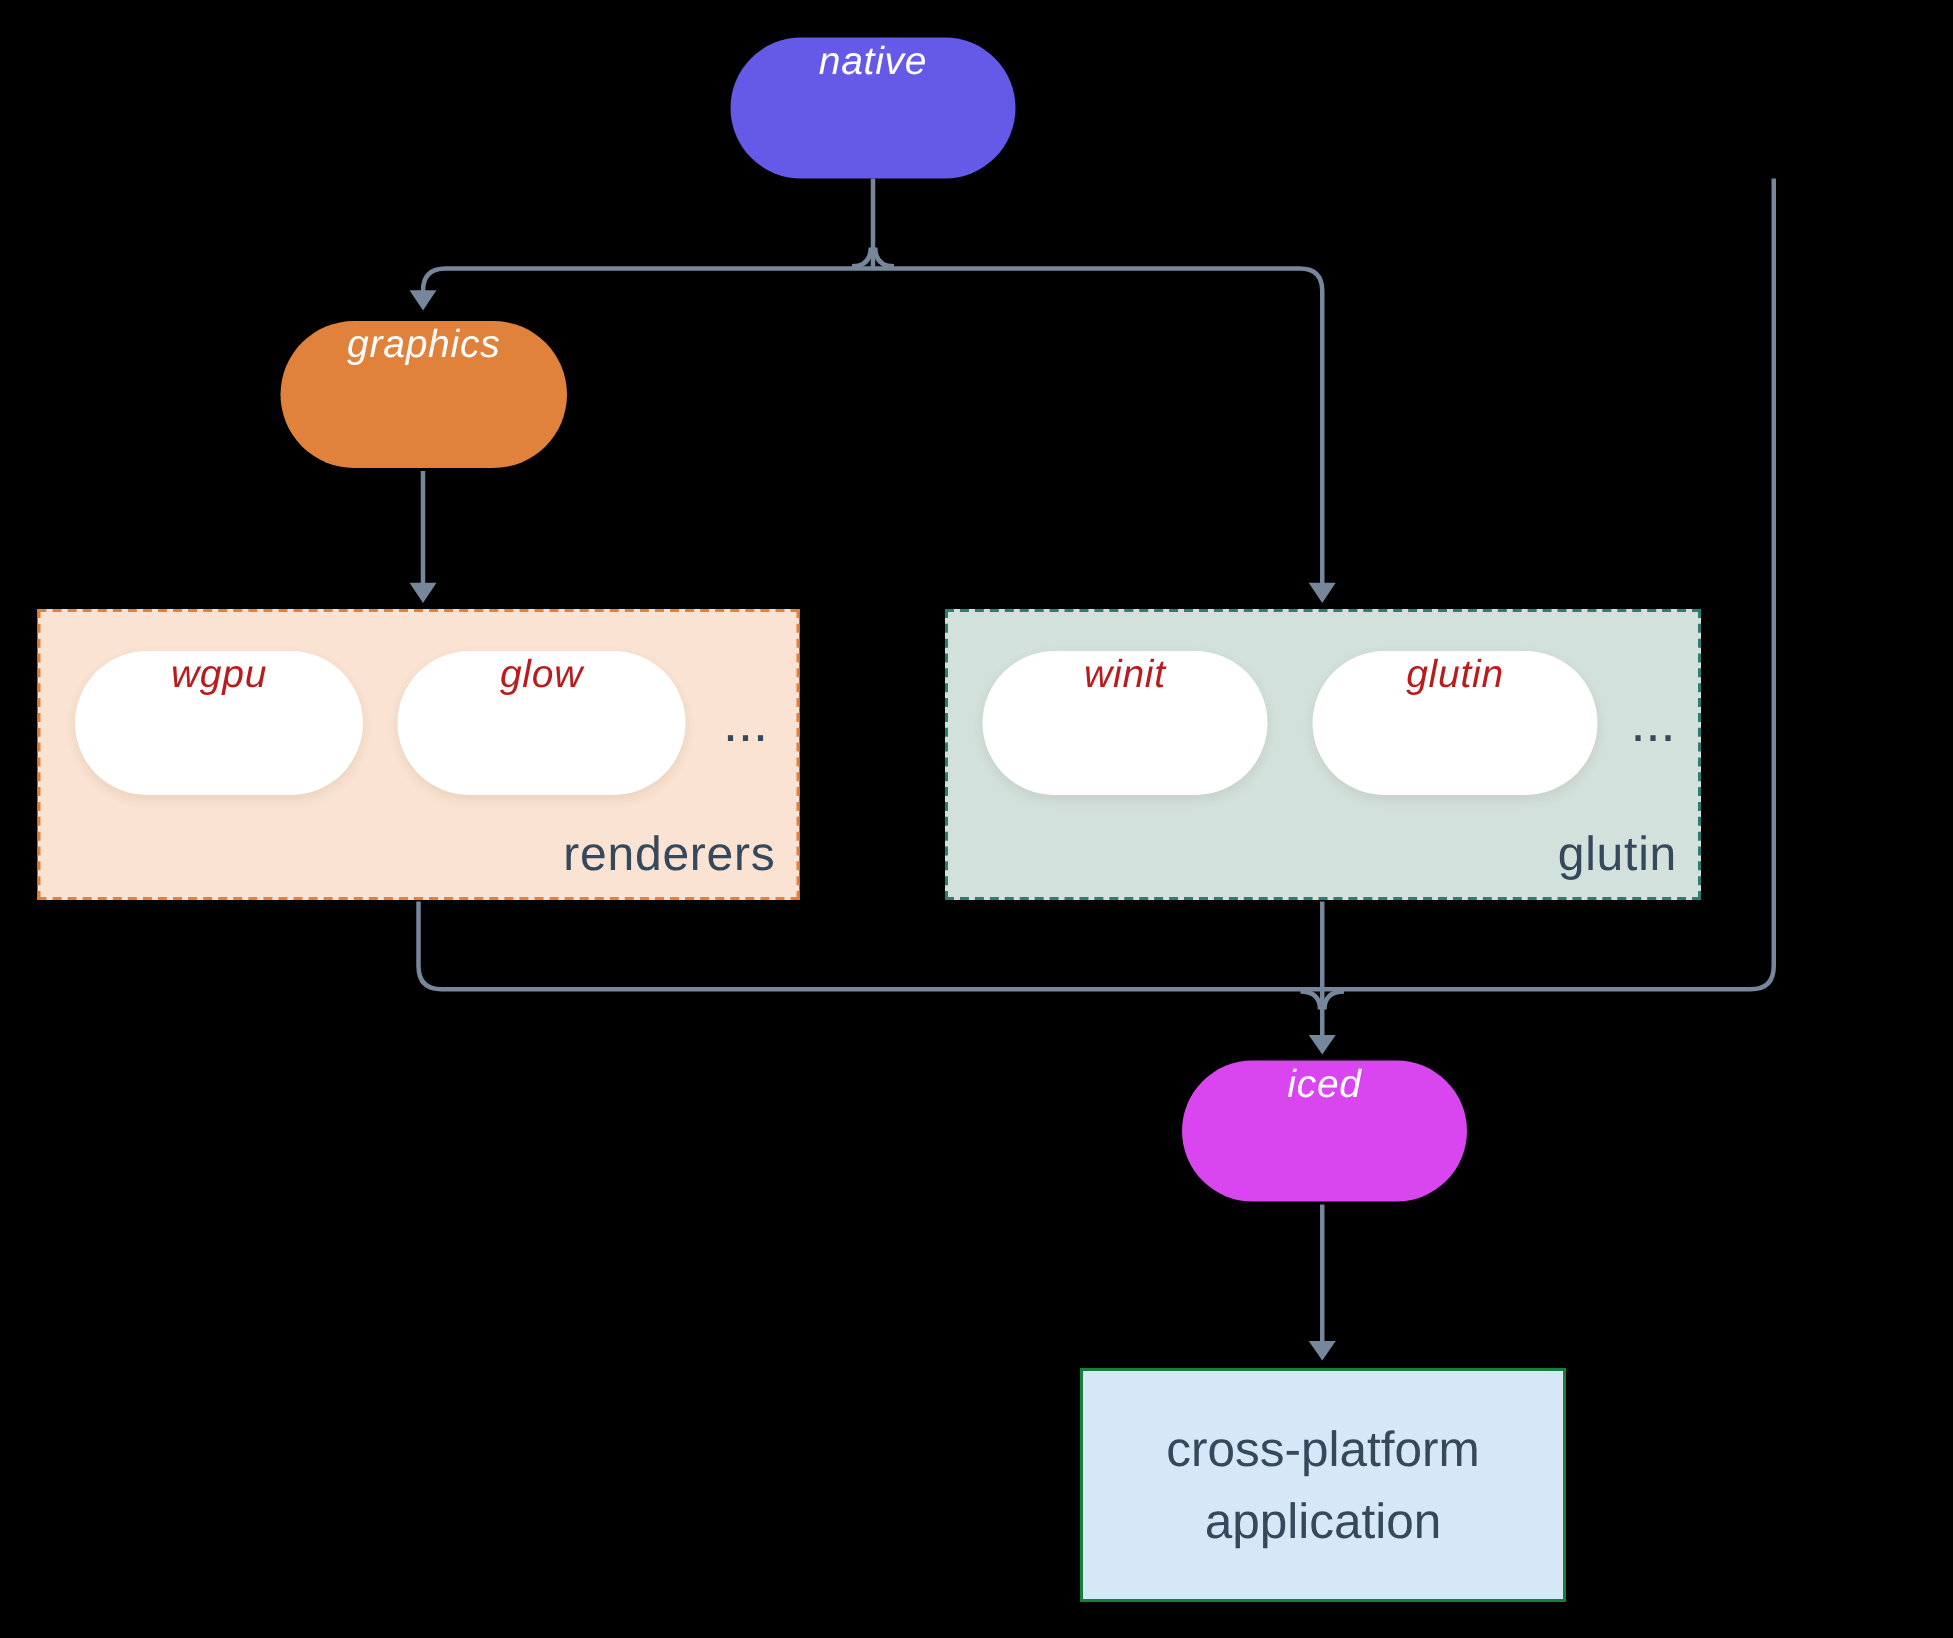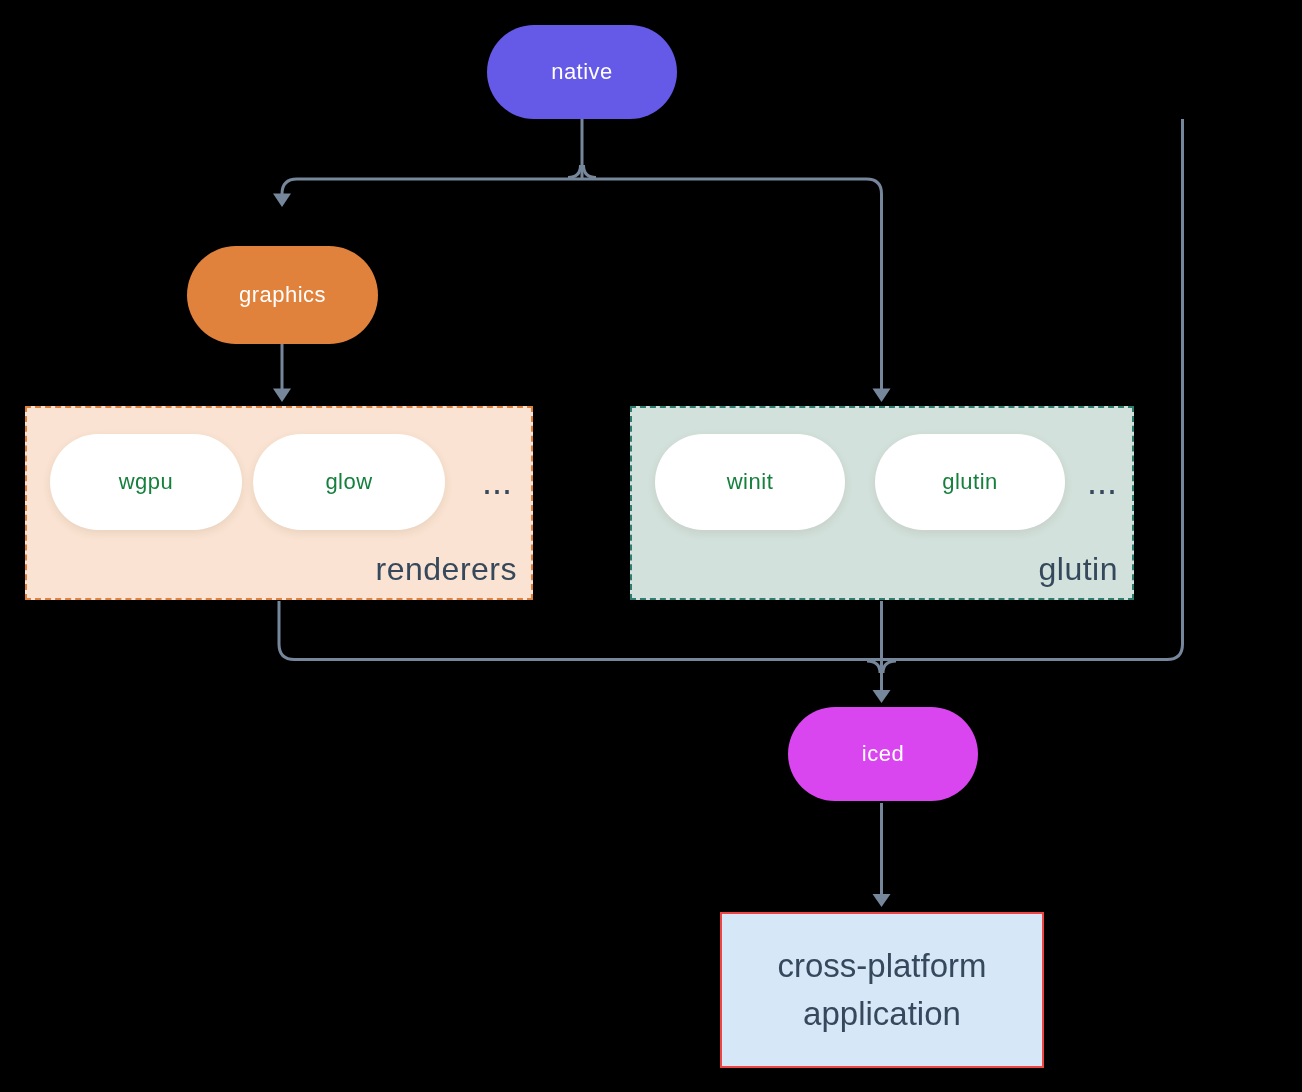--- a/index.html
+++ b/index.html
@@ -12,39 +12,39 @@
     overflow: hidden;
   }
   svg.connectors {
     position: absolute;
     left: 0; top: 0;
     width: 1302px; height: 1092px;
   }
   .pill {
     position: absolute;
     display: flex;
-    align-items: center;
     justify-content: center;
     color: #ffffff;
-    font-size: 22px;
+    font-size: 26px;
     font-weight: 500;
     letter-spacing: 0.5px;
     border-radius: 49px;
+    font-style: italic;
   }
   .pill.purple { background: #6559E8; }
   .pill.orange { background: #E0813C; }
   .pill.blue   { background: #d946ef; }
   .pill.white  {
     background: #ffffff;
-    color: #15803d;
+    color: #b91c1c;
     box-shadow: 0 3px 8px rgba(90,60,30,0.10);
   }
   .node-native   { left: 487px; top: 25px;  width: 190px; height: 94px; }
   .node-web      { left: 1087px; top: 25px; width: 191px; height: 94px; }
-  .node-graphics { left: 187px; top: 214px; width: 191px; height: 98px; margin-top: 32px; }
+  .node-graphics { left: 187px; top: 214px; width: 191px; height: 98px; }
   .node-iced     { left: 788px; top: 707px; width: 190px; height: 94px; }
 
   .group {
     position: absolute;
     top: 406px;
     height: 194px;
     box-sizing: border-box;
     border-width: 2px;
     border-style: dashed;
   }
@@ -53,21 +53,21 @@
     background: #FAE3D2;
     border-color: #E0813C;
   }
   .group-shells {
     left: 630px; width: 504px;
     background: #D2E1DB;
     border-color: #2E7D70;
   }
   .group .item { position: absolute; top: 26px; height: 96px; border-radius: 48px; }
   .group-renderers .item-1 { left: 23px;  width: 192px; }
-  .group-renderers .item-2 { left: 226px; width: 192px; }
+  .group-renderers .item-2 { left: 238px; width: 192px; }
   .group-shells    .item-1 { left: 23px;  width: 190px; }
   .group-shells    .item-2 { left: 243px; width: 190px; }
   .dots {
     position: absolute;
     top: 26px; left: 430px; width: 80px; height: 96px;
     display: flex; align-items: center; justify-content: center;
     color: #35485C; font-size: 36px; font-weight: 500;
   }
   .group-label {
     position: absolute;
@@ -76,21 +76,21 @@
     font-size: 32px;
     font-weight: 500;
     letter-spacing: 0.5px;
   }
   .app-box {
     position: absolute;
     left: 720px; top: 912px;
     width: 324px; height: 156px;
     box-sizing: border-box;
     background: #D6E8F8;
-    border: 2px solid #ef4444;
+    border: 2px solid #15803d;
     display: flex;
     align-items: center;
     justify-content: center;
     text-align: center;
     color: #35485C;
     font-size: 33px;
     font-weight: 500;
     line-height: 1.45;
     padding: 0 26px;
   }

